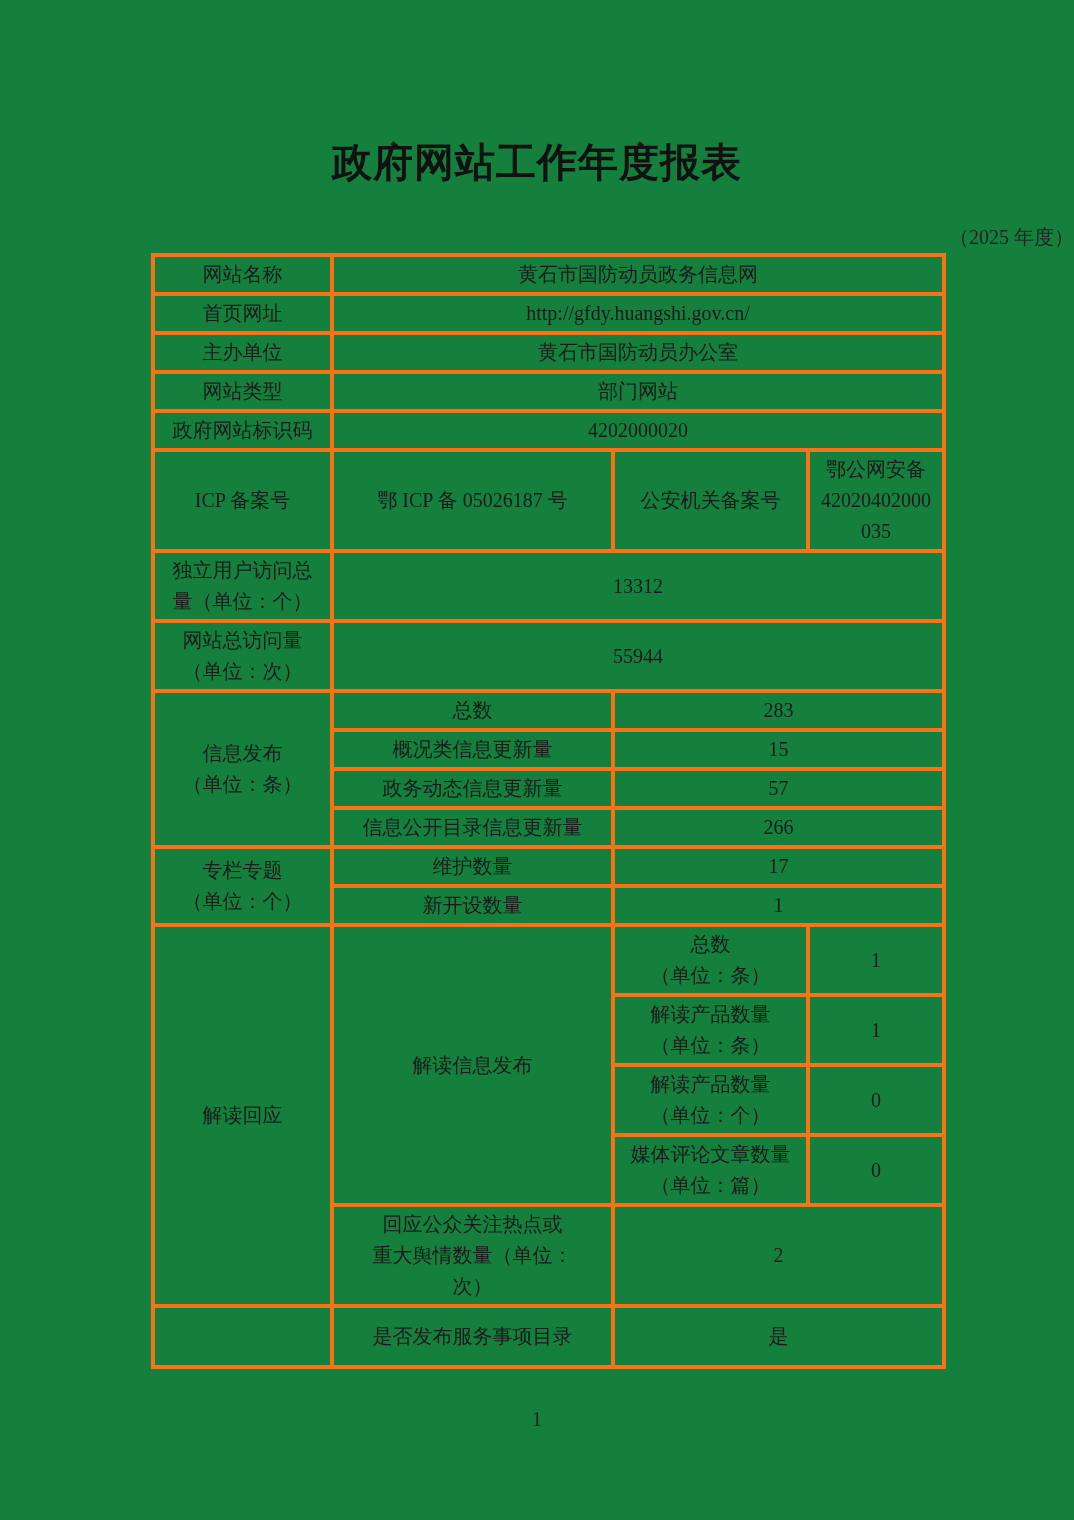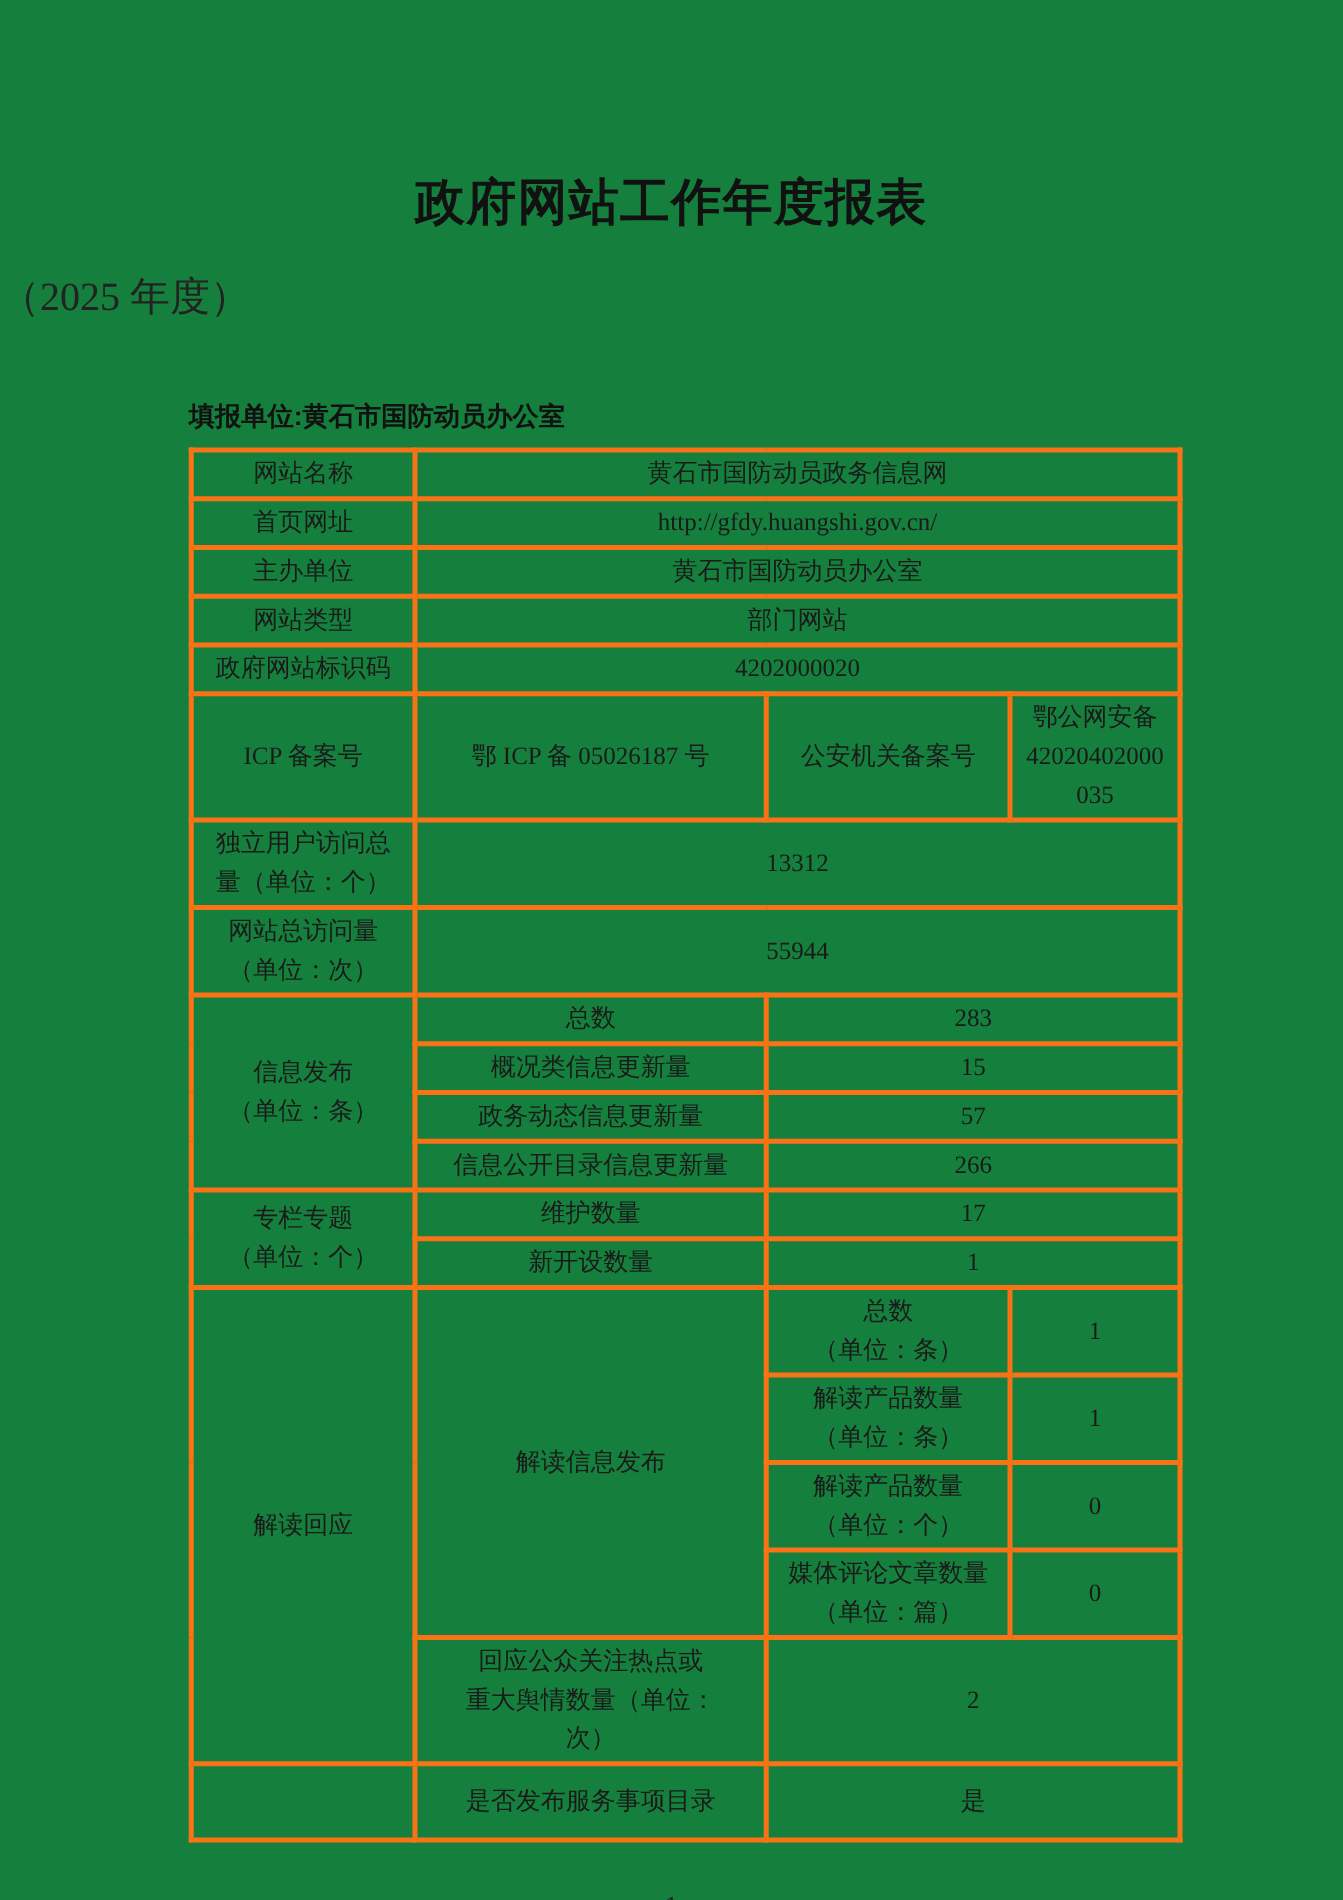--- a/index.html
+++ b/index.html
@@ -21,22 +21,22 @@
     text-align: center;
     font-family: "Liberation Sans", "DejaVu Sans", sans-serif;
     font-weight: 700;
     font-size: 40px;
     line-height: 48px;
     letter-spacing: 1px;
     color: #111;
   }
   .doc-subtitle {
     margin-top: 36px;
-    text-align: left;
-    font-size: 32px;
+    text-align: right;
+    font-size: 20px;
     line-height: 31px;
     color: #222;
   }
   .reporting-unit {
     margin: 68px 0 12px 151px;
     font-family: "Liberation Sans", "DejaVu Sans", sans-serif;
     font-weight: 700;
     font-size: 21px;
     line-height: 25px;
     color: #111;
@@ -77,21 +77,20 @@
 </style>
 </head>
 <body>
 
 <div class="page">
 
   <div class="doc-title">政府网站工作年度报表</div>
 
   <div class="doc-subtitle">（2025 年度）</div>
 
-  <div class="reporting-unit">填报单位:黄石市国防动员办公室</div>
 
   <table class="report-table">
     <colgroup>
       <col class="col1">
         <col class="col2">
         <col class="col3">
         <col class="col4">
     </colgroup>
     <tbody>
 

